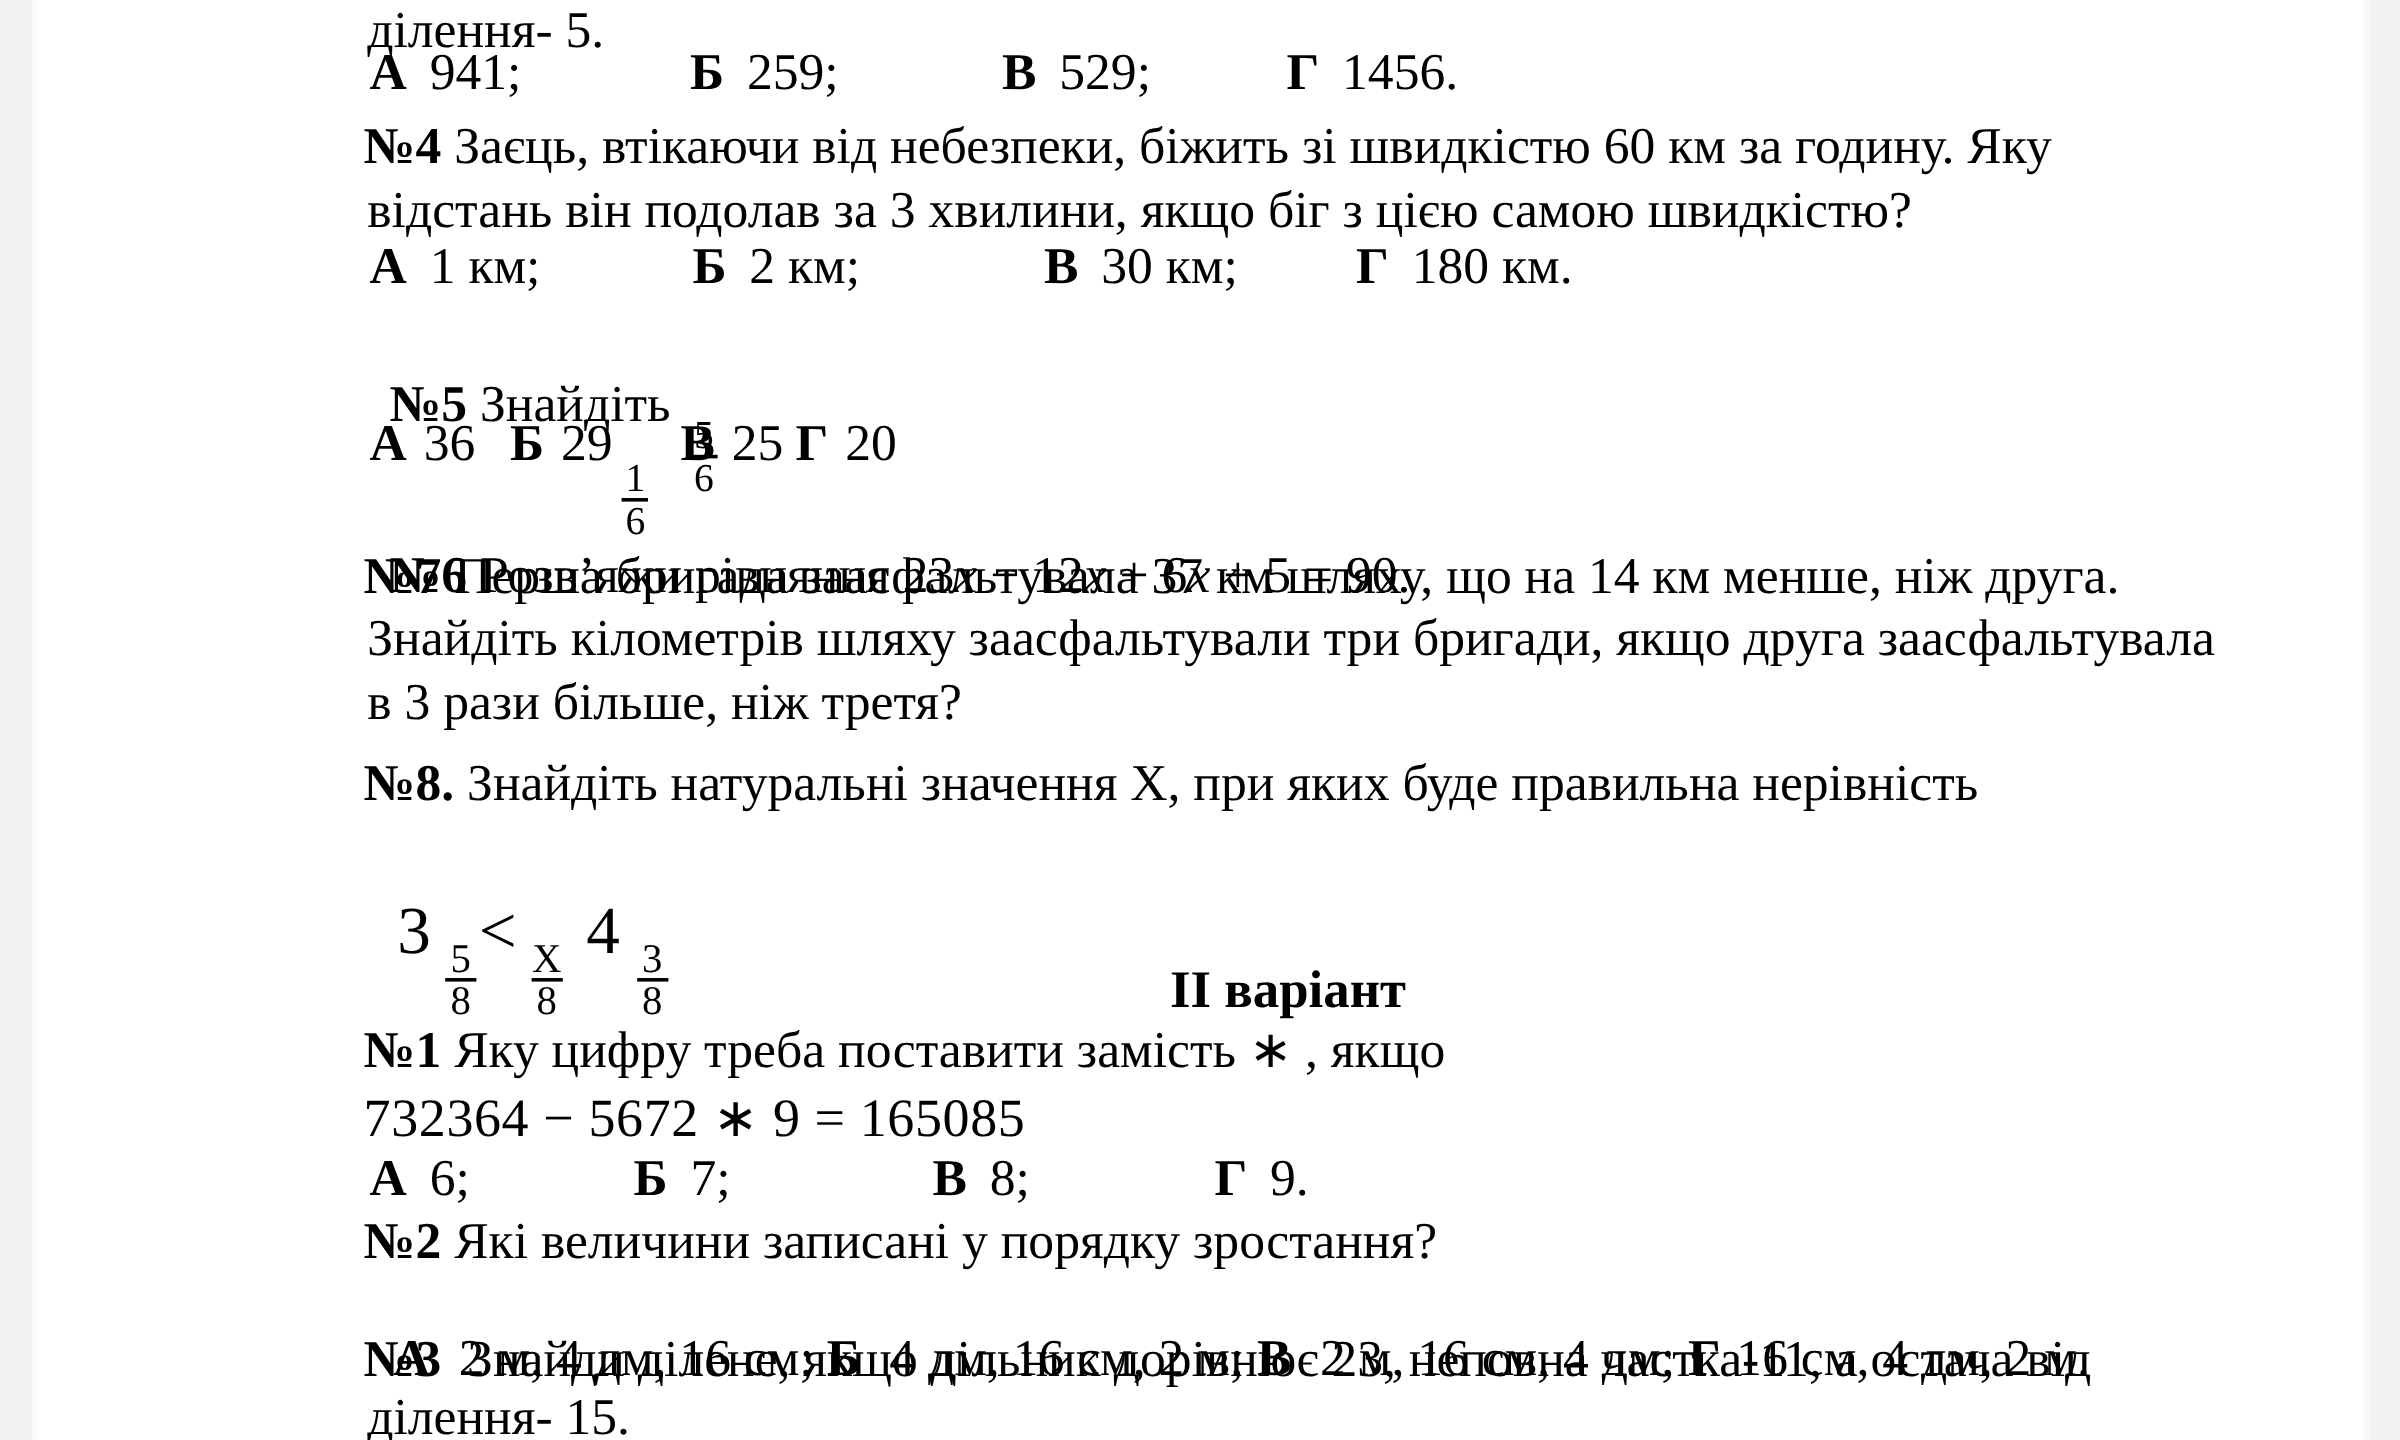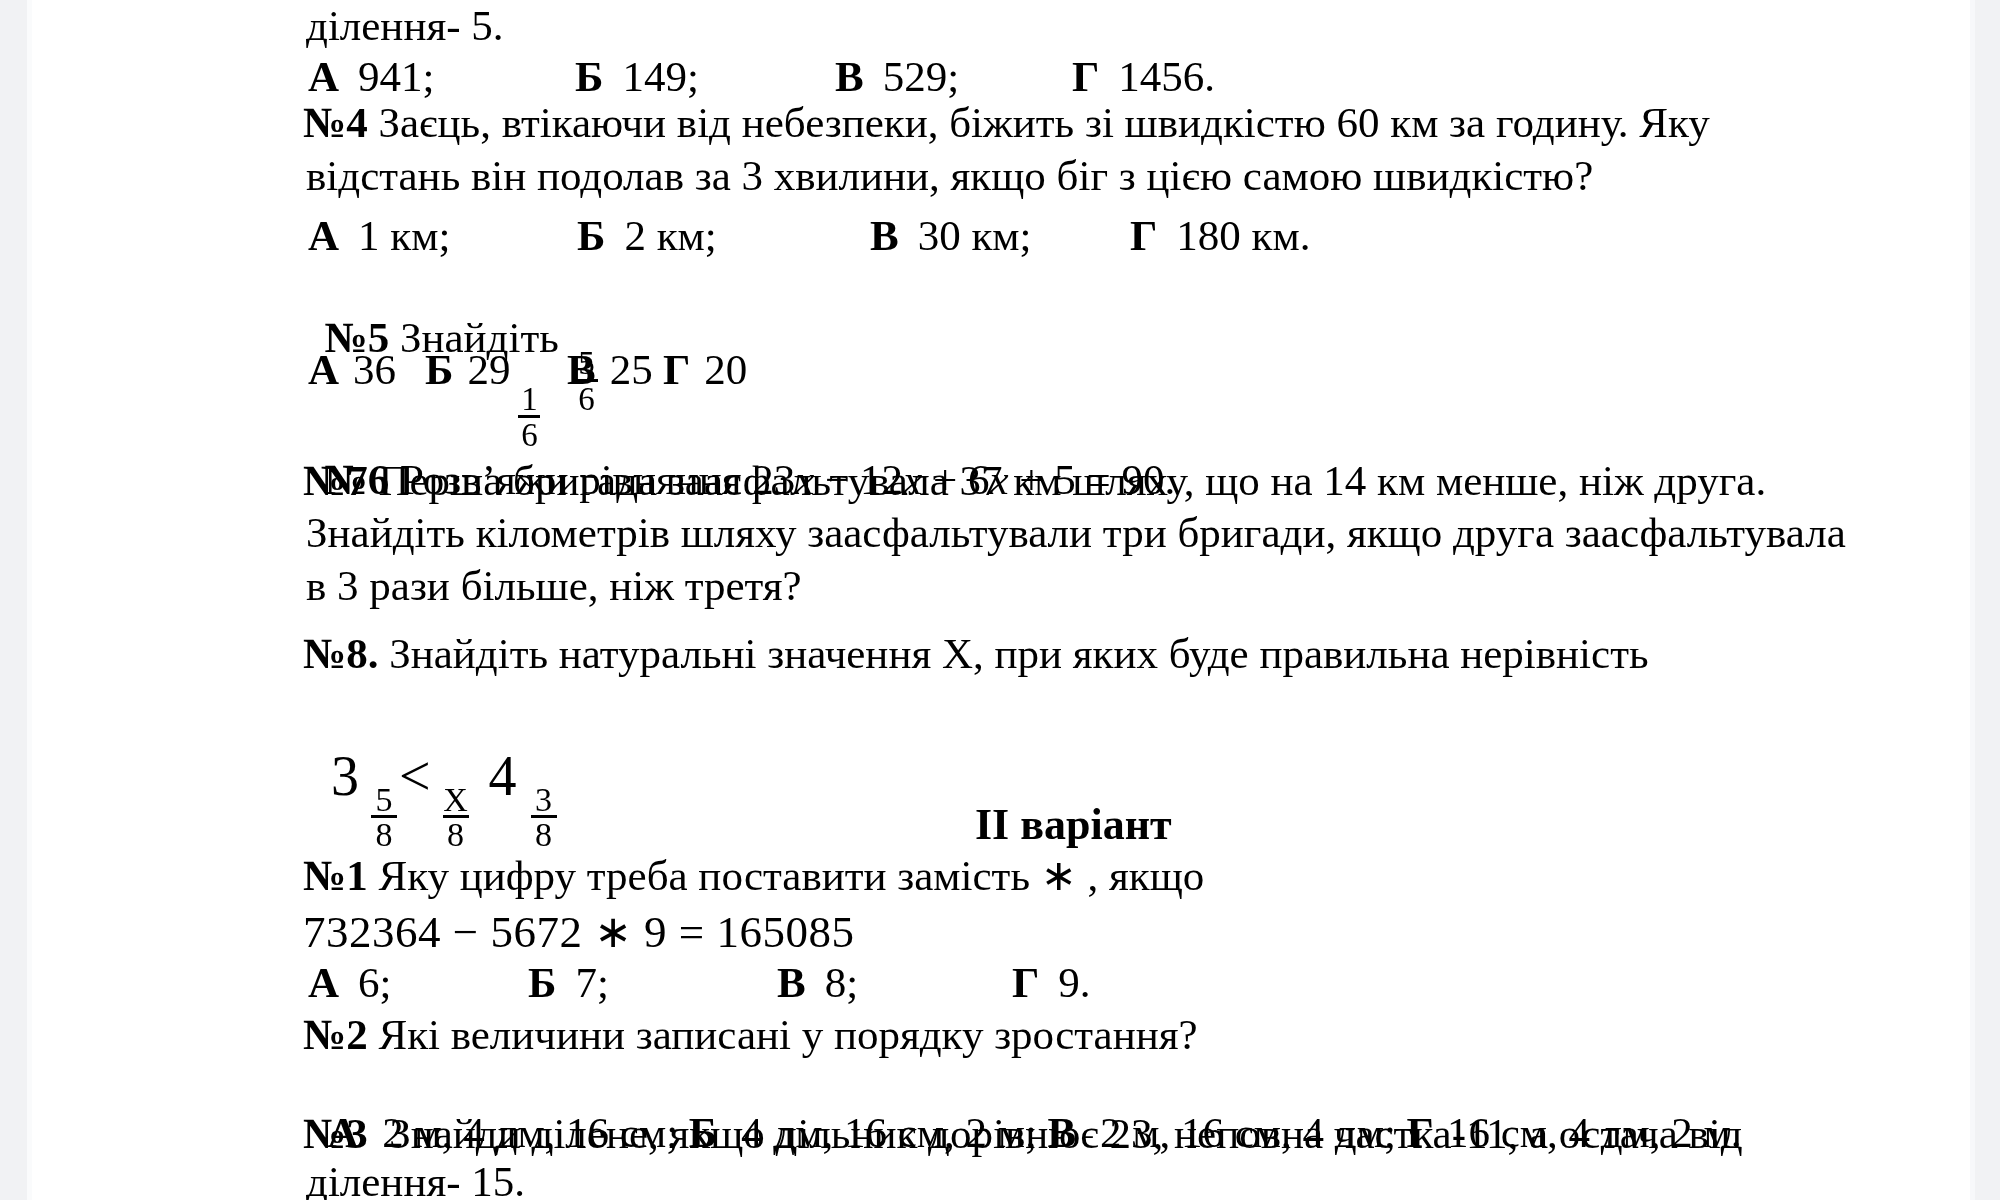--- a/index.html
+++ b/index.html
@@ -43,39 +43,39 @@
   .ineq .frac .fbar{width:26px;}
   .ineq .f1{margin:0 2px 0 12px;}
   .ineq .f2{margin:0 0 0 12px;}
   .ineq .int2{margin-left:20px;}
   .ineq .f3{margin-left:14px;}
 
   .heading{font-weight:bold;padding-left:975px;font-size:44px;}
   .eqline{font-size:45px;letter-spacing:0.5px;}
 
   
-  .l1{top:1px;}   .l2{top:52px;}  .l3{top:98px;}   .l4{top:151px;}
-  .l5{top:211px;} .l6{top:262px;} .l7{top:345px;}  .l8{top:404px;}
+  .l1{top:1px;}   .l2{top:36px;}  .l3{top:98px;}   .l4{top:151px;}
+  .l5{top:198px;} .l6{top:262px;} .l7{top:345px;}  .l8{top:404px;}
   .l9{top:456px;} .l10{top:508px;}.l11{top:561px;} .l12{top:629px;}
   .l13{top:677px;}.l15{top:799px;}.l16{top:851px;} .l17{top:906px;}
   .l18{top:958px;padding-left:35px;}.l19{top:1010px;}.l20{top:1057px;}.l21{top:1109px;}
   .l22{top:1157px;}
 </style>
 </head>
 <body>
 
 <div class="gutter gutter-left"></div>
 <div class="gutter gutter-right"></div>
 <div class="page"></div>
 
 <div class="line tl l1"><span>ділення- 5.</span></div>
 
 <div class="line l2">
   <span class="opt" style="left:308px"><span class="letter">А</span><span>941;</span></span>
-  <span class="opt" style="left:575px"><span class="letter">Б</span><span>149;</span></span>
+  <span class="opt" style="left:575px"><span class="letter">Б</span><span>259;</span></span>
   <span class="opt" style="left:835px"><span class="letter">В</span><span>529;</span></span>
   <span class="opt" style="left:1072px"><span class="letter">Г</span><span>1456.</span></span>
 </div>
 
 <div class="line nl l3"><span class="b">№4</span><span> Заєць, втікаючи від небезпеки, біжить зі швидкістю 60 км за годину. Яку</span></div>
 <div class="line tl l4"><span>відстань він подолав за 3 хвилини, якщо біг з цією самою швидкістю?</span></div>
 
 <div class="line l5">
   <span class="opt" style="left:308px"><span class="letter">А</span><span>1 км;</span></span>
   <span class="opt" style="left:577px"><span class="letter">Б</span><span>2 км;</span></span>

